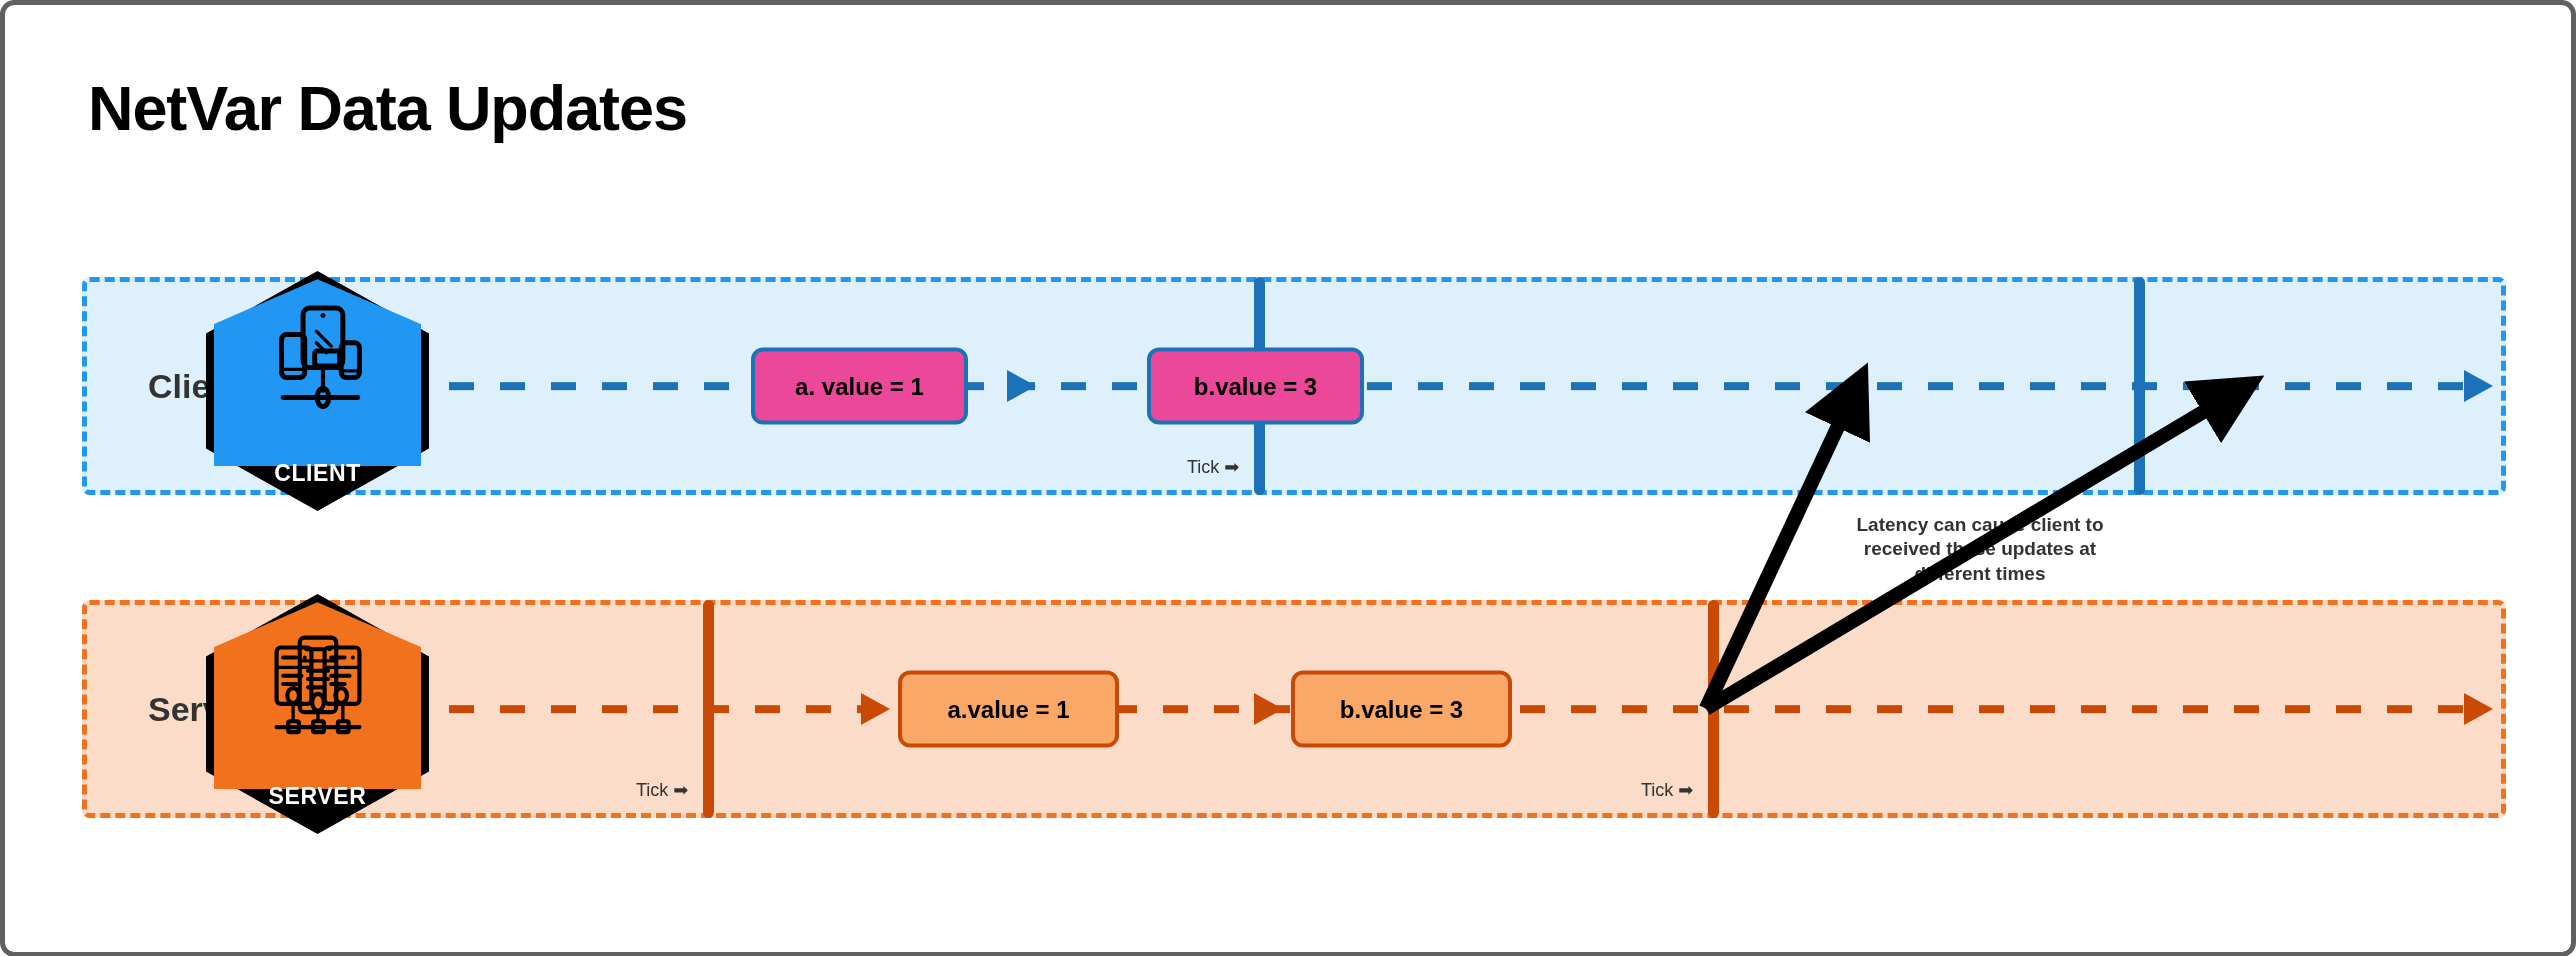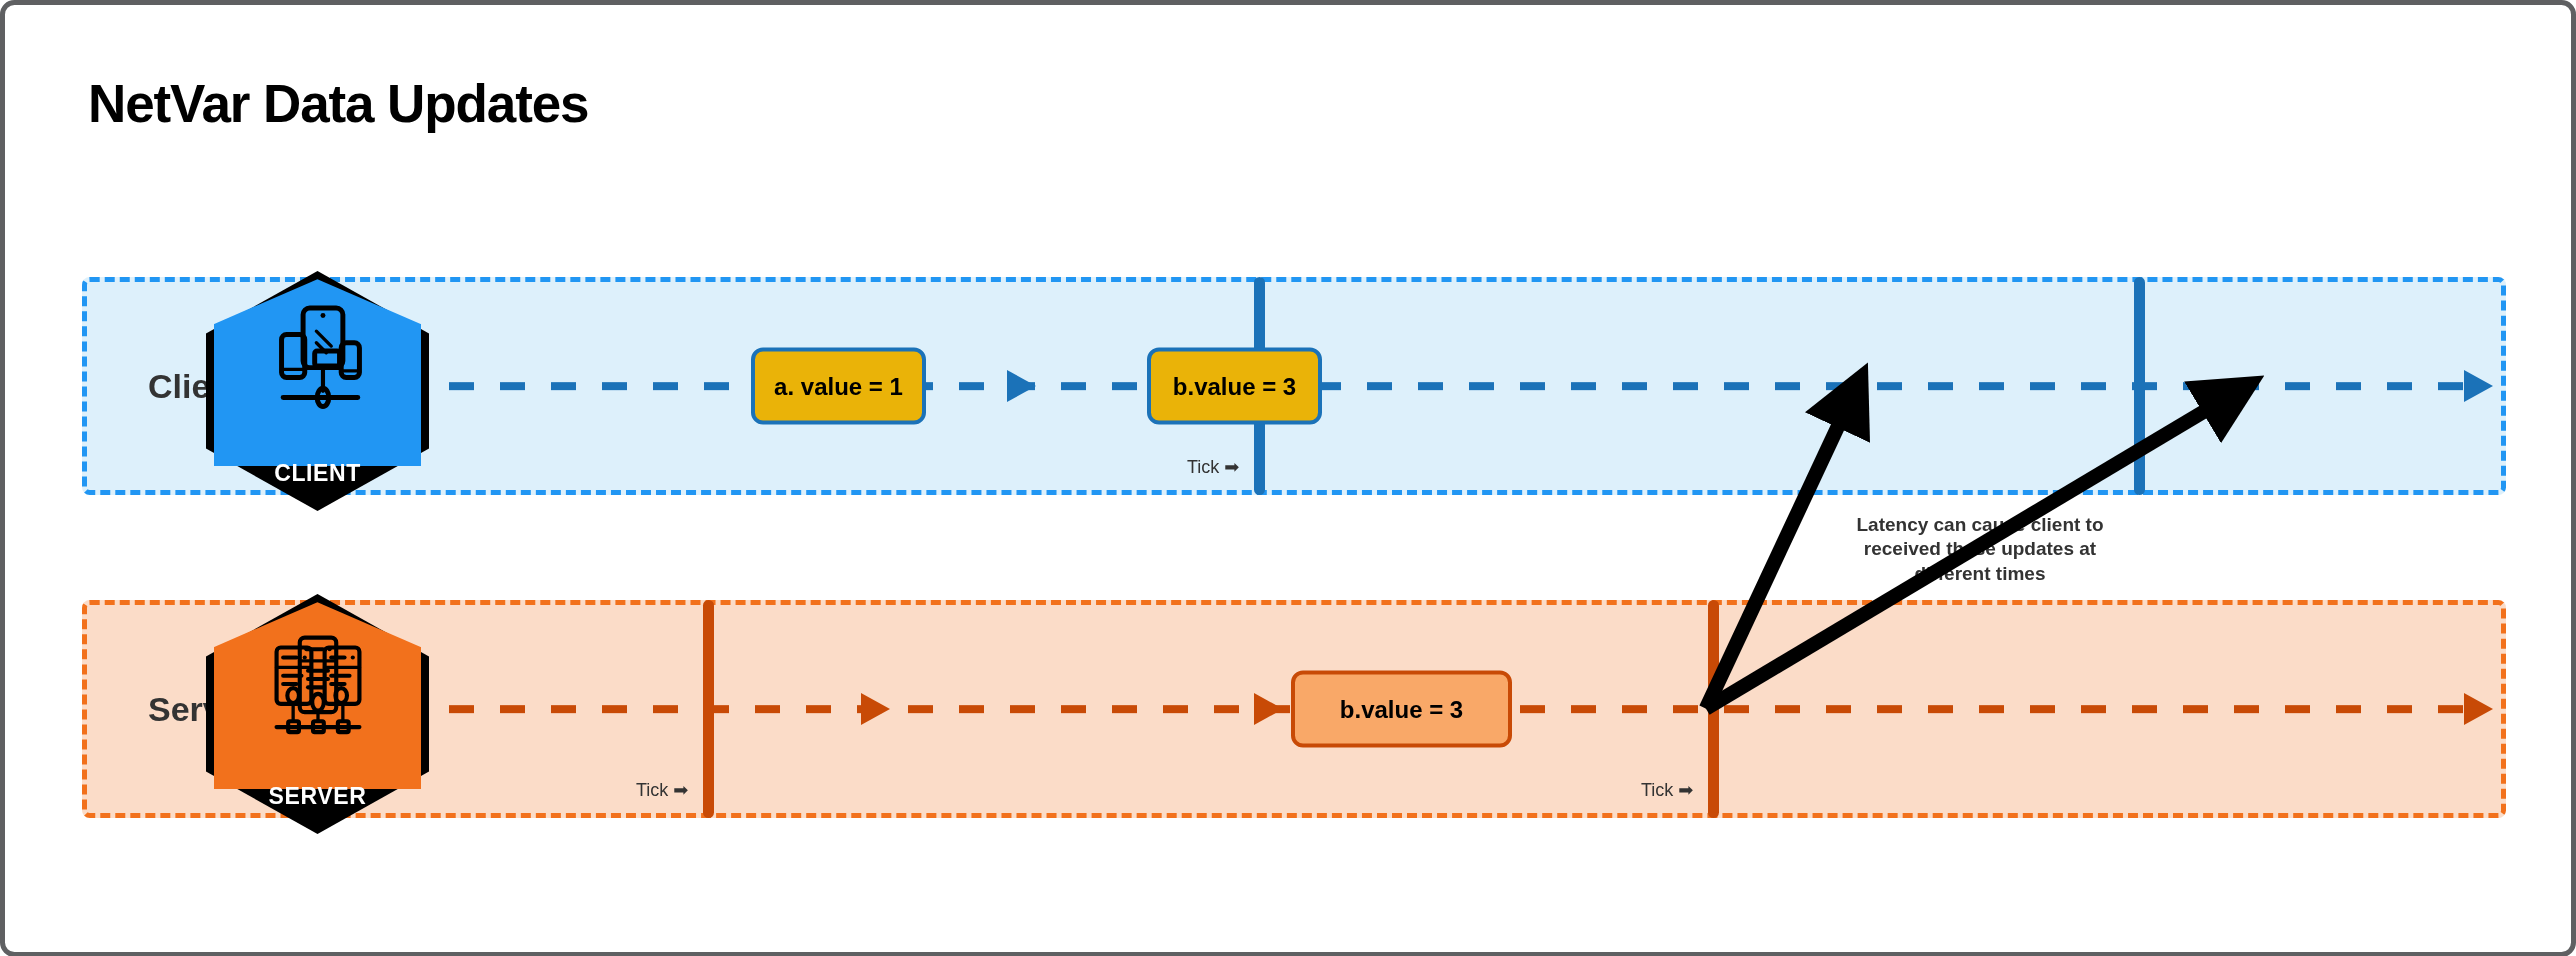--- a/index.html
+++ b/index.html
@@ -19,21 +19,21 @@
     border: 5px solid #5f6062;
     border-radius: 14.4px;
     overflow: hidden;
   }
 
   
   #page-title {
     position: absolute;
     left: 83px;
     top: 72px;
-    font-size: 53px;
+    font-size: 63px;
     font-weight: bold;
     color: #000000;
     letter-spacing: -1.1px;
     white-space: nowrap;
     line-height: 1;
   }
 
   
   .lane {
     position: absolute;
@@ -185,23 +185,23 @@
     align-items: center;
     justify-content: center;
     border-radius: 12px;
     font-size: 24px;
     font-weight: bold;
     color: #000000;
     box-sizing: border-box;
     white-space: nowrap;
   }
   .value-box.client {
-    background: #eab308;
+    background: #ec4899;
     border: 4.4px solid #1b72b8;
-    width: 175px;
+    width: 217px;
   }
   .value-box.server {
     background: #f9a868;
     border: 4.4px solid #c84a06;
     width: 221px;
   }
 
   
   #latency-note {
     position: absolute;
@@ -280,20 +280,23 @@
     <div class="timeline" id="timeline-server"></div>
     <div class="end-arrow" id="end-arrow-server"></div>
 
     <div class="tick-bar orange" style="left:616px;"></div>
     <div class="tick-label" style="left:609px;">Tick ➡</div>
 
     <div class="tick-bar orange" style="left:1621px;"></div>
     <div class="tick-label" style="left:1614px;">Tick ➡</div>
 
     <div class="mid-arrow orange" style="left:774px;"></div>
+    <div class="value-box server" style="left:811px;">
+      <span>a.value = 1</span>
+    </div>
     <div class="mid-arrow orange" style="left:1167px;"></div>
     <div class="value-box server" style="left:1204px;">
       <span>b.value = 3</span>
     </div>
 
     <div class="hex-node" id="hex-server">
       <div class="hex-outer"></div>
       <div class="hex-inner"></div>
       <div class="hex-glyph">
         <svg viewBox="0 0 120 140" fill="none" stroke="#000" stroke-width="5" stroke-linecap="round" stroke-linejoin="round">

